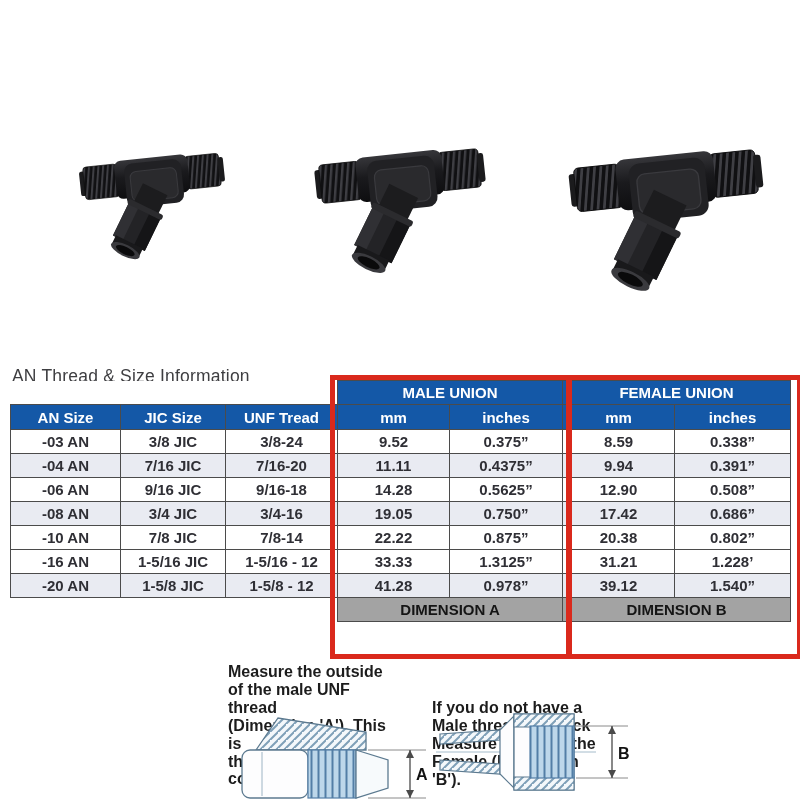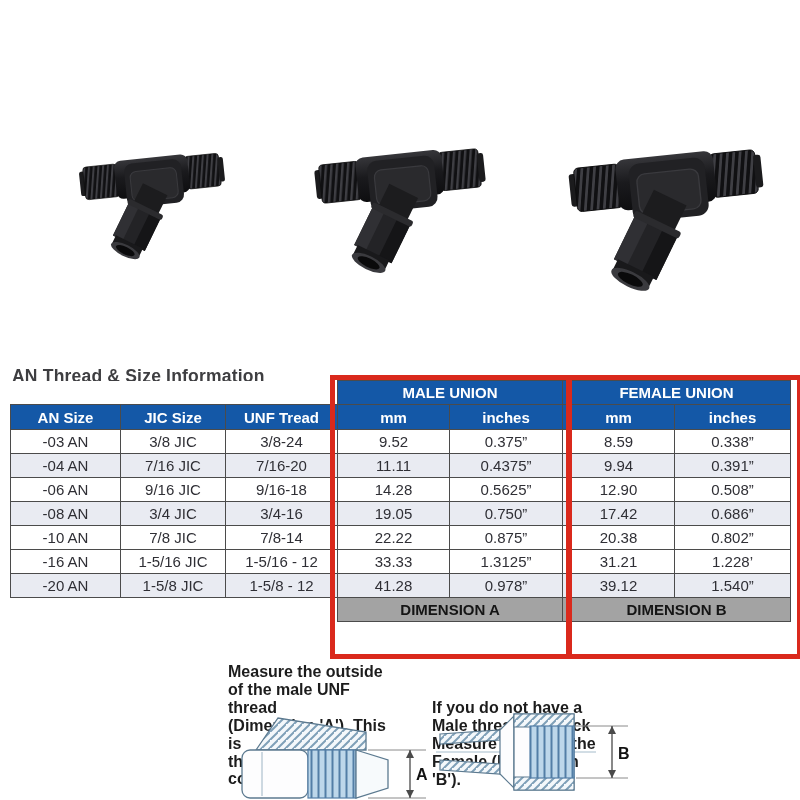--- a/index.html
+++ b/index.html
@@ -3,33 +3,33 @@
 <meta charset="utf-8">
 <style>
   html,body{margin:0;padding:0;background:#ffffff;}
   .stage{position:relative;width:800px;height:800px;background:#ffffff;overflow:hidden;
          font-family:"Liberation Sans", sans-serif;}
   
   .fitting{position:absolute;}
   .fitting svg{display:block;}
   
   .title{position:absolute;left:12px;top:366px;font-size:17.5px;color:#3e3e41;
-         letter-spacing:.2px;font-weight:700;text-align:center;}
+         letter-spacing:.2px;font-weight:400;text-align:center;}
   
   table.spec{position:absolute;left:10px;top:380px;width:780px;border-collapse:collapse;
              table-layout:fixed;font-size:15px;}
   table.spec td,table.spec th{border:1.6px solid #4b4b4b;text-align:center;padding:0;
              vertical-align:middle;}
   table.spec .blank{border:none;background:#ffffff;}
   tr.grp-row{height:24px;}
   tr.col-row{height:25px;}
   table.spec tbody tr{height:24px;}
   tr.dim-row{height:24px;}
   .hdr{background:#1458a7;color:#ffffff;font-weight:700;}
-  table.spec tbody td{font-weight:400;color:#2f2f35;background:#ffffff;}
+  table.spec tbody td{font-weight:700;color:#2f2f35;background:#ffffff;}
   table.spec tbody tr.alt td{background:#e9ebf2;}
   .dim-cell{background:#a3a3a3;color:#151515;font-weight:700;}
   
   .red-box{position:absolute;border:5px solid #da291c;background:transparent;pointer-events:none;}
   .red-box.male{left:330px;top:375px;width:232px;height:274px;}
   .red-box.female{left:566px;top:375px;width:226px;height:274px;}
   
   .note{position:absolute;font-size:16px;font-weight:700;color:#1c1c1c;line-height:1.12;
         white-space:pre-line;}
   .note.male-note{left:228px;top:663px;width:175px;}

